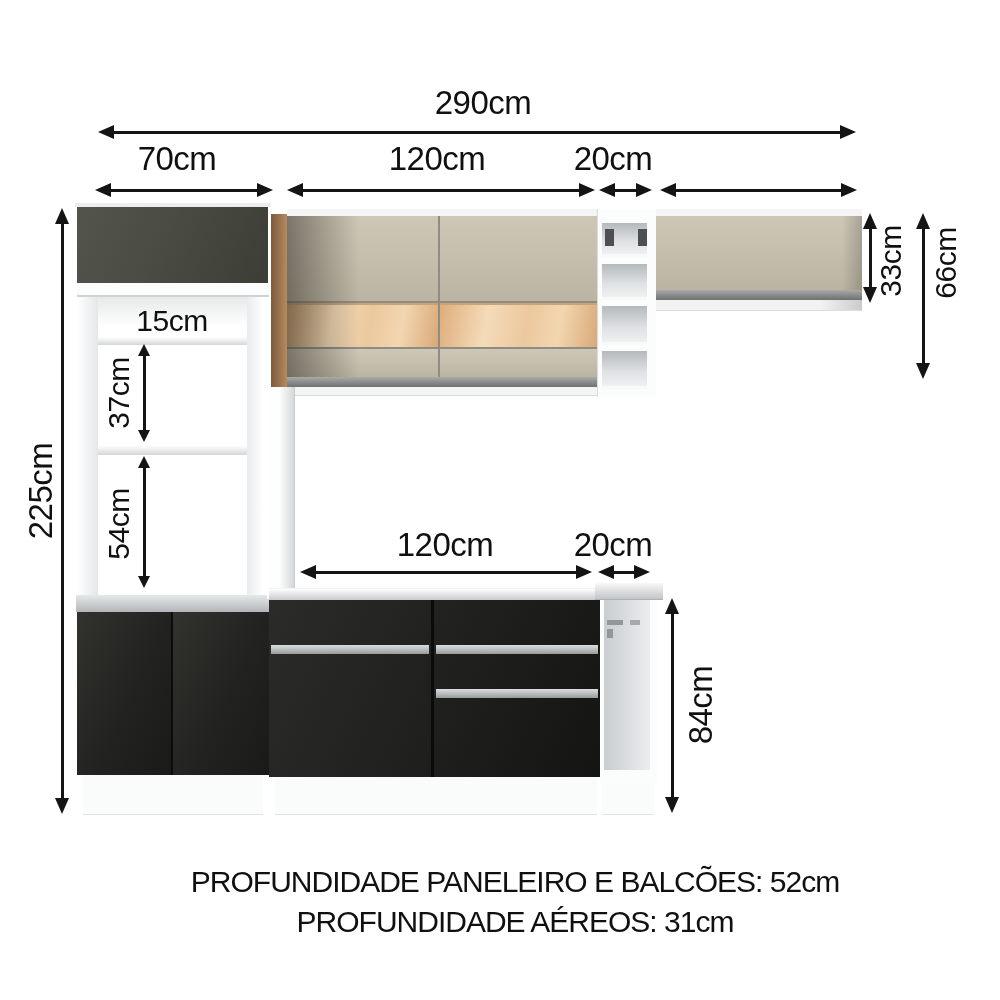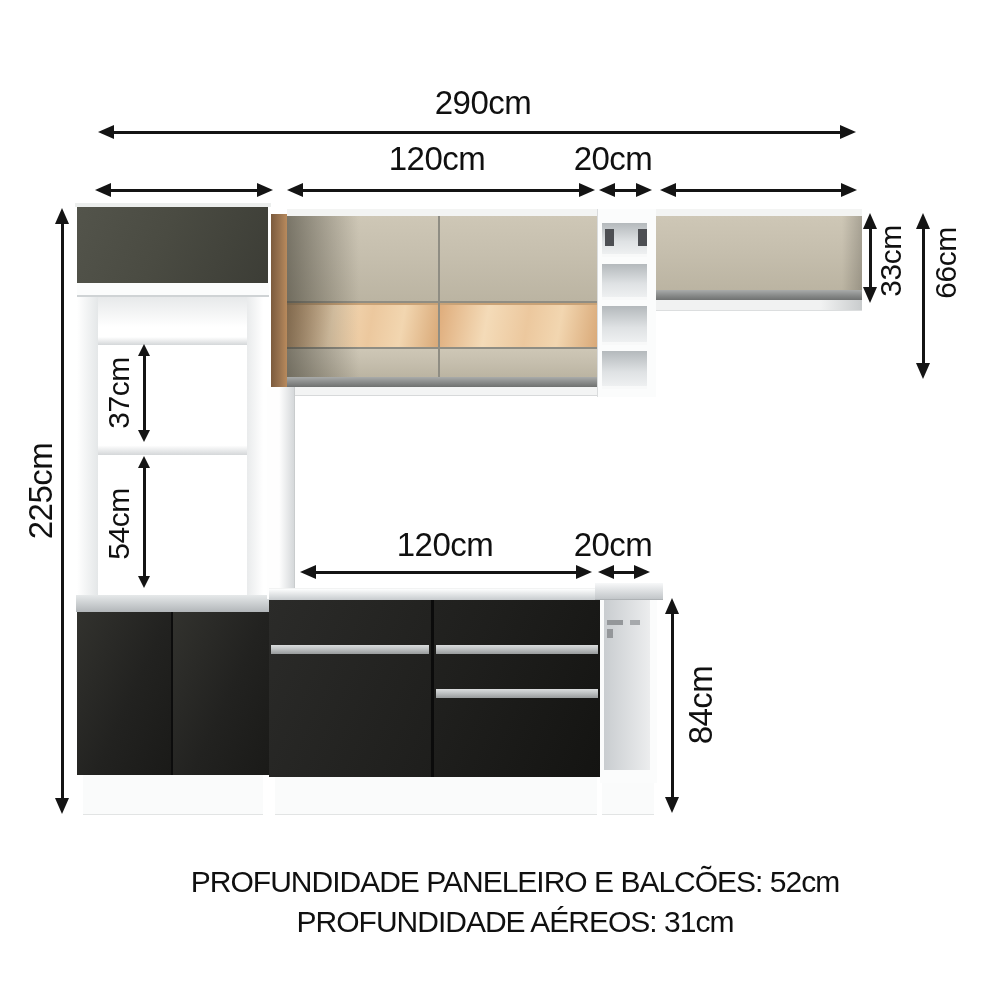--- a/index.html
+++ b/index.html
@@ -58,20 +58,21 @@
 </head>
 <body>
 
 <div id="stage">
 
   <div class="lbl" style="left:383px;top:85px;">290cm</div>
   <div class="harrow" style="left:98px;top:124px;width:758px;">
       <div class="shaft"></div>
     </div>
 
+  <div class="lbl" style="left:77px;top:141px;">70cm</div>
   <div class="lbl" style="left:337px;top:141px;">120cm</div>
   <div class="lbl" style="left:513px;top:141px;">20cm</div>
 
   <div class="harrow" style="left:95px;top:182px;width:178px;">
       <div class="shaft"></div>
     </div>
   <div class="harrow" style="left:287px;top:182px;width:308px;">
       <div class="shaft"></div>
     </div>
   <div class="harrow" style="left:599px;top:182px;width:53px;">
@@ -96,20 +97,21 @@
     <div class="abs" style="left:98px;top:335px;width:149px;height:10px;background:linear-gradient(180deg,#ffffff 20%,#d4d7d9);"></div>
     <div class="abs" style="left:98px;top:443px;width:149px;height:12px;background:linear-gradient(180deg,#ffffff 20%,#d4d7d9);"></div>
     <div class="abs" style="left:76px;top:595px;width:194px;height:17px;background:linear-gradient(180deg,#e6e9ea,#b2b6b9);"></div>
     <div class="abs" style="left:77px;top:612px;width:192px;height:163px;background:#0c0c0c;">
       <div class="abs blackdoor" style="left:0;top:0;width:94px;height:163px;"></div>
       <div class="abs blackdoor" style="left:96px;top:0;width:96px;height:163px;"></div>
     </div>
     <div class="abs plinth" style="left:83px;top:775px;width:180px;height:40px;"></div>
   </div>
 
+  <div class="lbl small" style="left:72px;top:303px;">15cm</div>
   <div class="varrow thin" style="left:137px;top:344px;height:98px;">
       <div class="shaft"></div>
     </div>
   <div class="lbl small rot" style="left:19px;top:375px;">37cm</div>
   <div class="varrow thin" style="left:137px;top:456px;height:132px;">
       <div class="shaft"></div>
     </div>
   <div class="lbl small rot" style="left:19px;top:506px;">54cm</div>
 
   <div class="abs">

